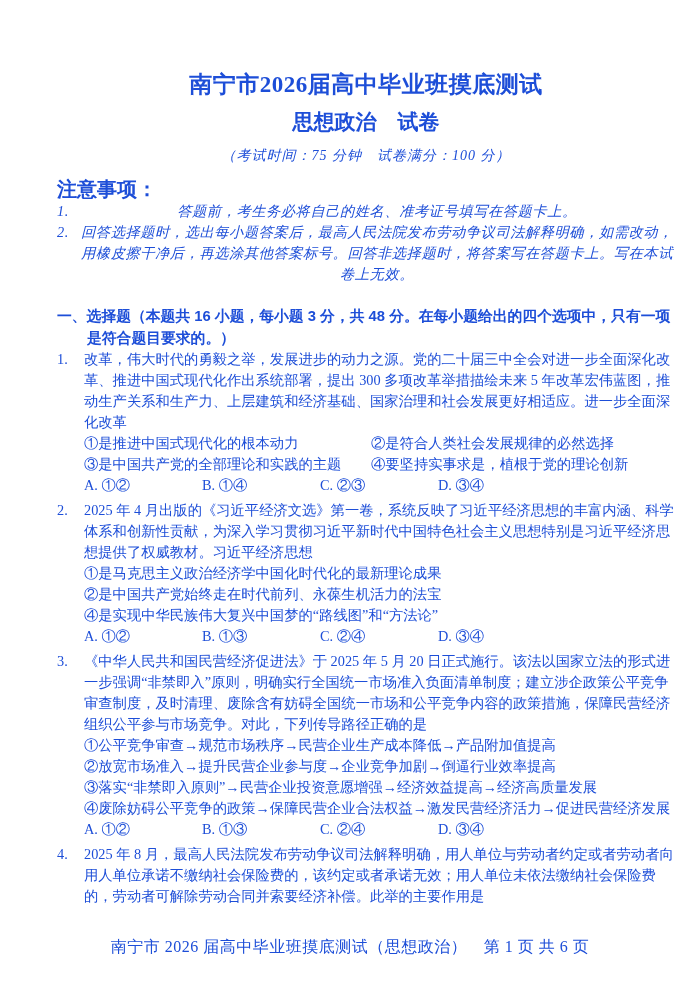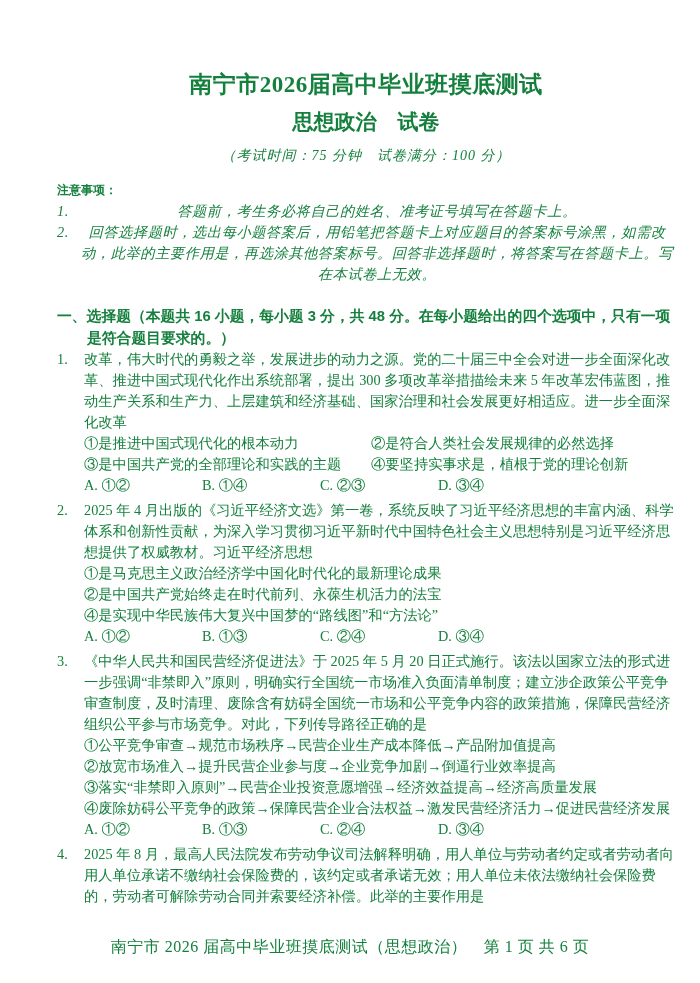--- a/index.html
+++ b/index.html
@@ -6,21 +6,21 @@
     margin: 0;
     padding: 0;
     background: #ffffff;
   }
   .page {
     position: relative;
     width: 700px;
     height: 983px;
     margin: 0 auto;
     background: #ffffff;
-    color: #15803d;
+    color: #1d4ed8;
     font-family: "Liberation Serif", serif;
     font-size: 14.3px;
     line-height: 21px;
     box-sizing: border-box;
     padding: 70px 25px 0 57px;
     overflow: hidden;
   }
   .title {
     margin: 0 0 8px 0;
     text-align: center;
@@ -44,22 +44,22 @@
     line-height: 20px;
     font-style: italic;
     margin-bottom: 14px;
     letter-spacing: 1px;
   }
   .notice {
     margin-bottom: 20px;
   }
   .notice-heading {
     font-weight: bold;
-    font-family: Liberation Sans, sans-serif;
-    font-size: 12px;
+    font-family: Liberation Mono, monospace;
+    font-size: 20px;
   }
   .notice-item {
     display: flex;
     font-style: italic;
     letter-spacing: 0.5px;
   }
   .notice-item .item-num {
     flex: 0 0 22px;
   }
   .notice-item .item-text {
@@ -128,21 +128,21 @@
   <div class="exam-info">（考试时间：75 分钟　试卷满分：100 分）</div>
 
   <div class="notice">
     <div class="notice-heading">注意事项：</div>
     <div class="notice-item">
       <span class="item-num">1.</span>
       <span class="item-text">答题前，考生务必将自己的姓名、准考证号填写在答题卡上。</span>
     </div>
     <div class="notice-item">
       <span class="item-num">2.</span>
-      <span class="item-text">回答选择题时，选出每小题答案后，用铅笔把答题卡上对应题目的答案标号涂黑，如需改动，此举的主要作用是，再选涂其他答案标号。回答非选择题时，将答案写在答题卡上。写在本试卷上无效。</span>
+      <span class="item-text">回答选择题时，选出每小题答案后，最高人民法院发布劳动争议司法解释明确，如需改动，用橡皮擦干净后，再选涂其他答案标号。回答非选择题时，将答案写在答题卡上。写在本试卷上无效。</span>
     </div>
   </div>
 
   <div class="section-heading">一、选择题（本题共 16 小题，每小题 3 分，共 48 分。在每小题给出的四个选项中，只有一项是符合题目要求的。）</div>
 
   <div class="question">
     <span class="q-num">1.</span>
     <div class="q-body">
       <div class="q-stem">改革，伟大时代的勇毅之举，发展进步的动力之源。党的二十届三中全会对进一步全面深化改革、推进中国式现代化作出系统部署，提出 300 多项改革举措描绘未来 5 年改革宏伟蓝图，推动生产关系和生产力、上层建筑和经济基础、国家治理和社会发展更好相适应。进一步全面深化改革</div>
       <div class="stmt-row">

